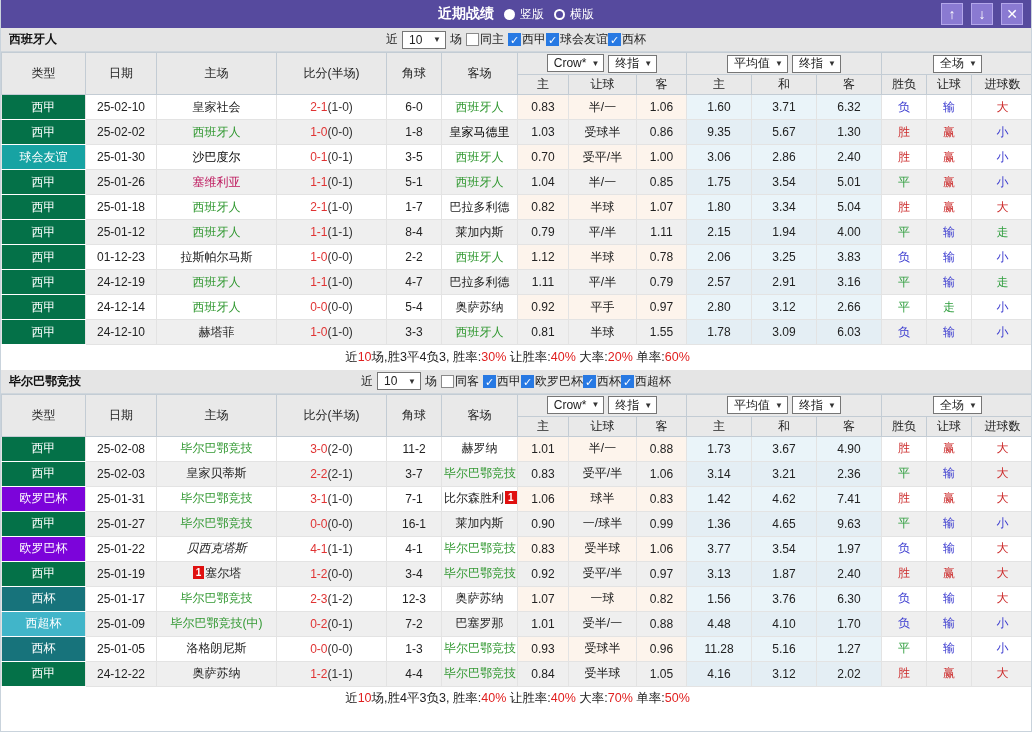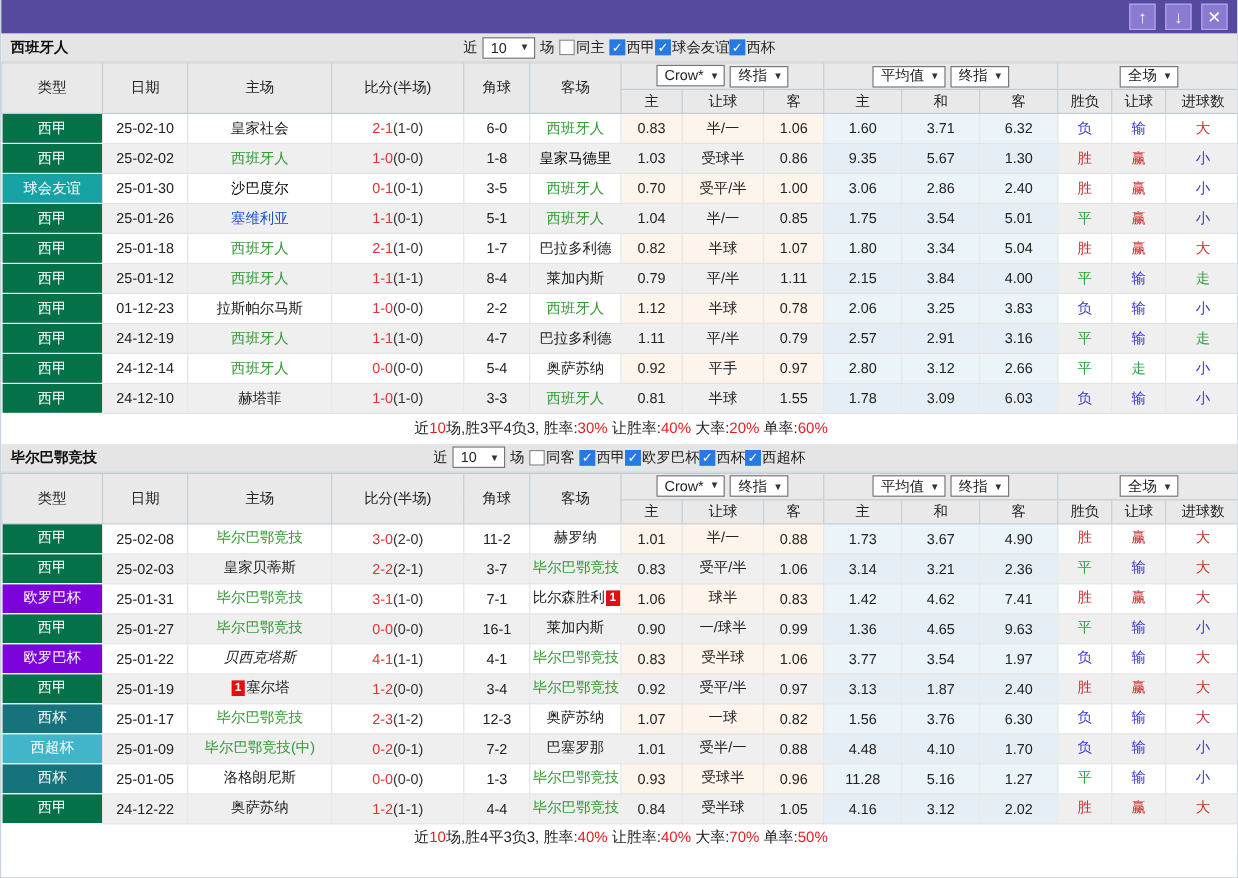--- a/index.html
+++ b/index.html
@@ -45,20 +45,31 @@
   td.c-type { color:#fff; border-bottom:1px solid #fff; border-top:1px solid #fff; }
   .num-badge { display:inline-block; background:#e01010; color:#fff; font-size:10px; line-height:13px; padding:0 3px; font-weight:bold; margin:0 1px; vertical-align:1px; }
   tfoot td { height:25px; text-align:center; border-top:1px solid #d8dee4; background:#fff; font-size:12.5px; color:#222; }
 </style>
 </head>
 <body>
 
 <div class="page">
 
   <div class="titlebar">
+    <div class="title-center">
+      <span class="title">近期战绩</span>
+      <span class="radio">
+        <span class="dot-sel"></span>
+        <span>竖版</span>
+      </span>
+      <span class="radio">
+        <span class="dot-unsel"></span>
+        <span>横版</span>
+      </span>
+    </div>
     <div class="tb-buttons">
       <span class="tb-btn">
           <span>↑</span>
         </span>
       <span class="tb-btn">
           <span>↓</span>
         </span>
       <span class="tb-btn">
           <span>✕</span>
         </span>
@@ -207,21 +218,21 @@
               <td class="c-avg">3.06</td>
               <td class="c-avg">2.86</td>
               <td class="c-avg">2.40</td>
               <td style="color: rgb(204, 43, 43);">胜</td>
               <td style="color: rgb(204, 43, 43);">赢</td>
               <td style="color: rgb(57, 57, 207);">小</td>
             </tr>
             <tr>
               <td class="c-type" style="background: rgb(4, 113, 72);">西甲</td>
               <td>25-01-26</td>
-              <td><span style="color: #1d4ed8; margin-top: 24px;">塞维利亚</span></td>
+              <td><span style="color: #be185d; margin-top: 24px;">塞维利亚</span></td>
               <td><span style="color: rgb(224, 51, 51);">1-1</span><span style="color: rgb(51, 51, 51);">(0-1)</span></td>
               <td>5-1</td>
               <td><span style="color: rgb(51, 153, 51);">西班牙人</span></td>
               <td class="c-crow">1.04</td>
               <td class="c-crow">半/一</td>
               <td class="c-crow">0.85</td>
               <td class="c-avg">1.75</td>
               <td class="c-avg">3.54</td>
               <td class="c-avg">5.01</td>
               <td style="color: rgb(47, 158, 62);">平</td>
@@ -249,21 +260,21 @@
               <td class="c-type" style="background: rgb(4, 113, 72);">西甲</td>
               <td>25-01-12</td>
               <td><span style="color: rgb(51, 153, 51);">西班牙人</span></td>
               <td><span style="color: rgb(224, 51, 51);">1-1</span><span style="color: rgb(51, 51, 51);">(1-1)</span></td>
               <td>8-4</td>
               <td><span style="color: rgb(34, 34, 34);">莱加内斯</span></td>
               <td class="c-crow">0.79</td>
               <td class="c-crow">平/半</td>
               <td class="c-crow">1.11</td>
               <td class="c-avg">2.15</td>
-              <td class="c-avg">3.84</td>
+              <td class="c-avg">1.94</td>
               <td class="c-avg">4.00</td>
               <td style="color: rgb(47, 158, 62);">平</td>
               <td style="color: rgb(57, 57, 207);">输</td>
               <td style="color: rgb(47, 158, 62);">走</td>
             </tr>
             <tr>
               <td class="c-type" style="background: rgb(4, 113, 72);">西甲</td>
               <td>01-12-23</td>
               <td><span style="color: rgb(34, 34, 34);">拉斯帕尔马斯</span></td>
               <td><span style="color: rgb(224, 51, 51);">1-0</span><span style="color: rgb(51, 51, 51);">(0-0)</span></td>

